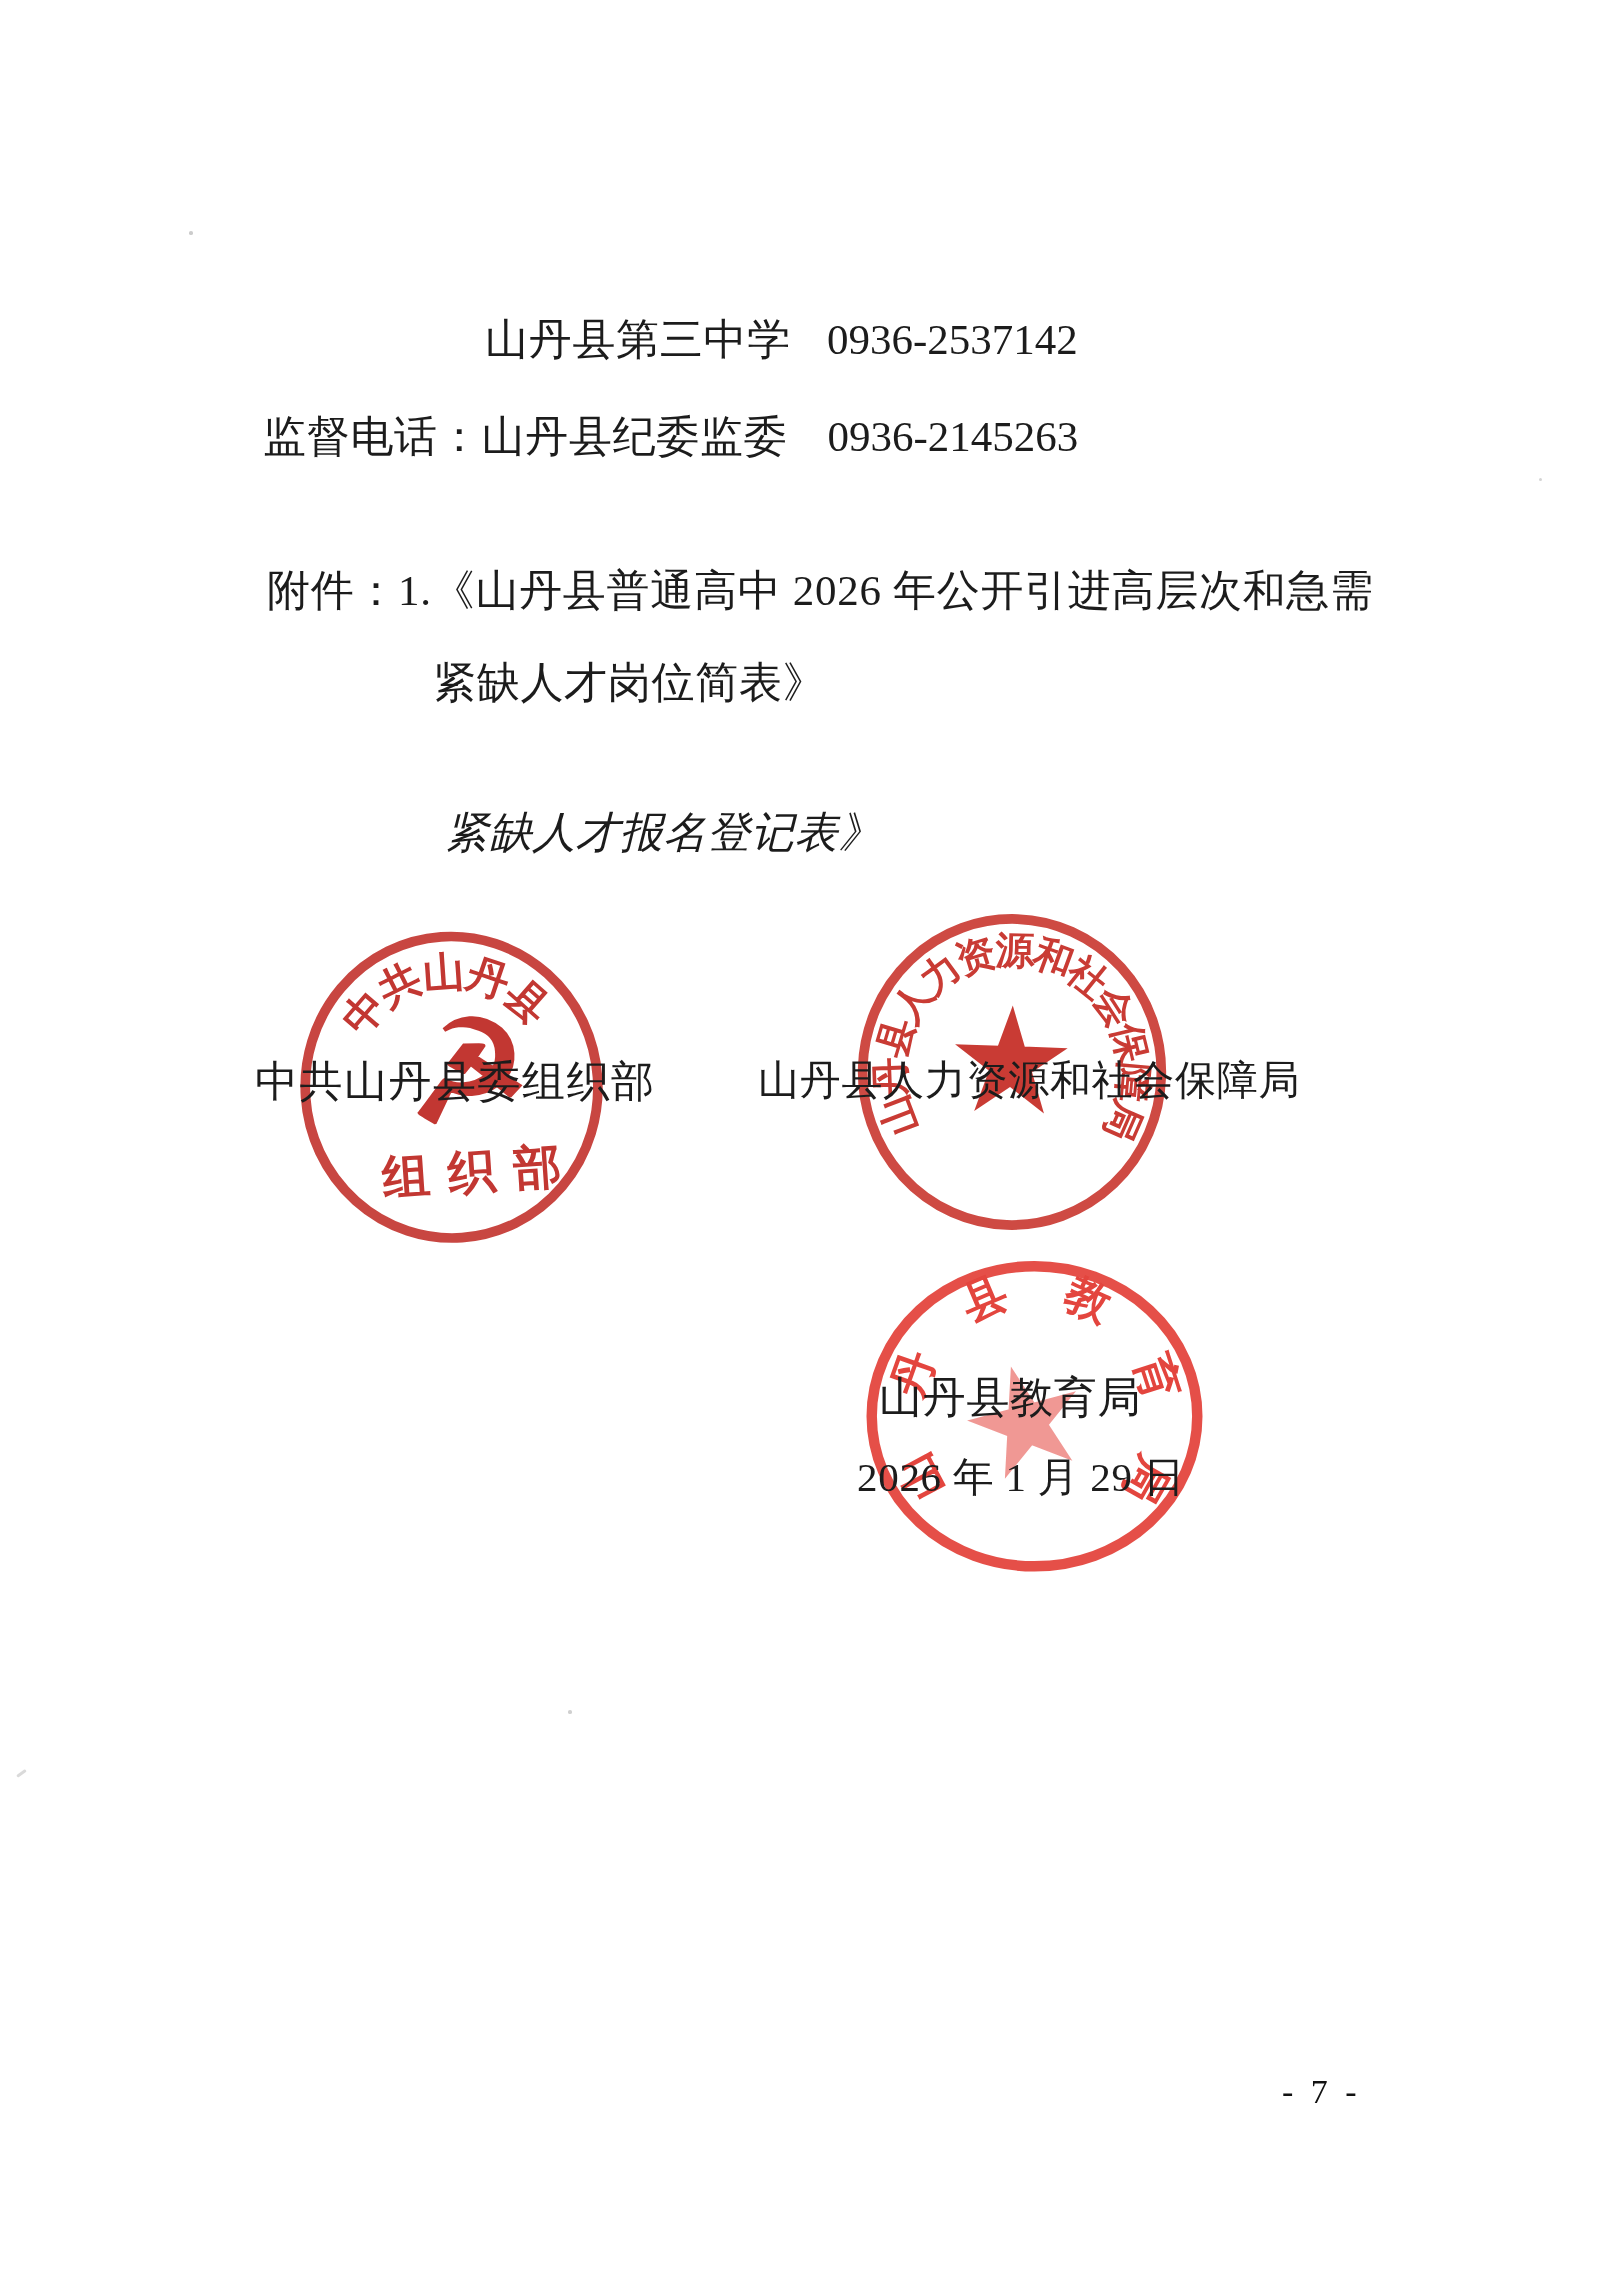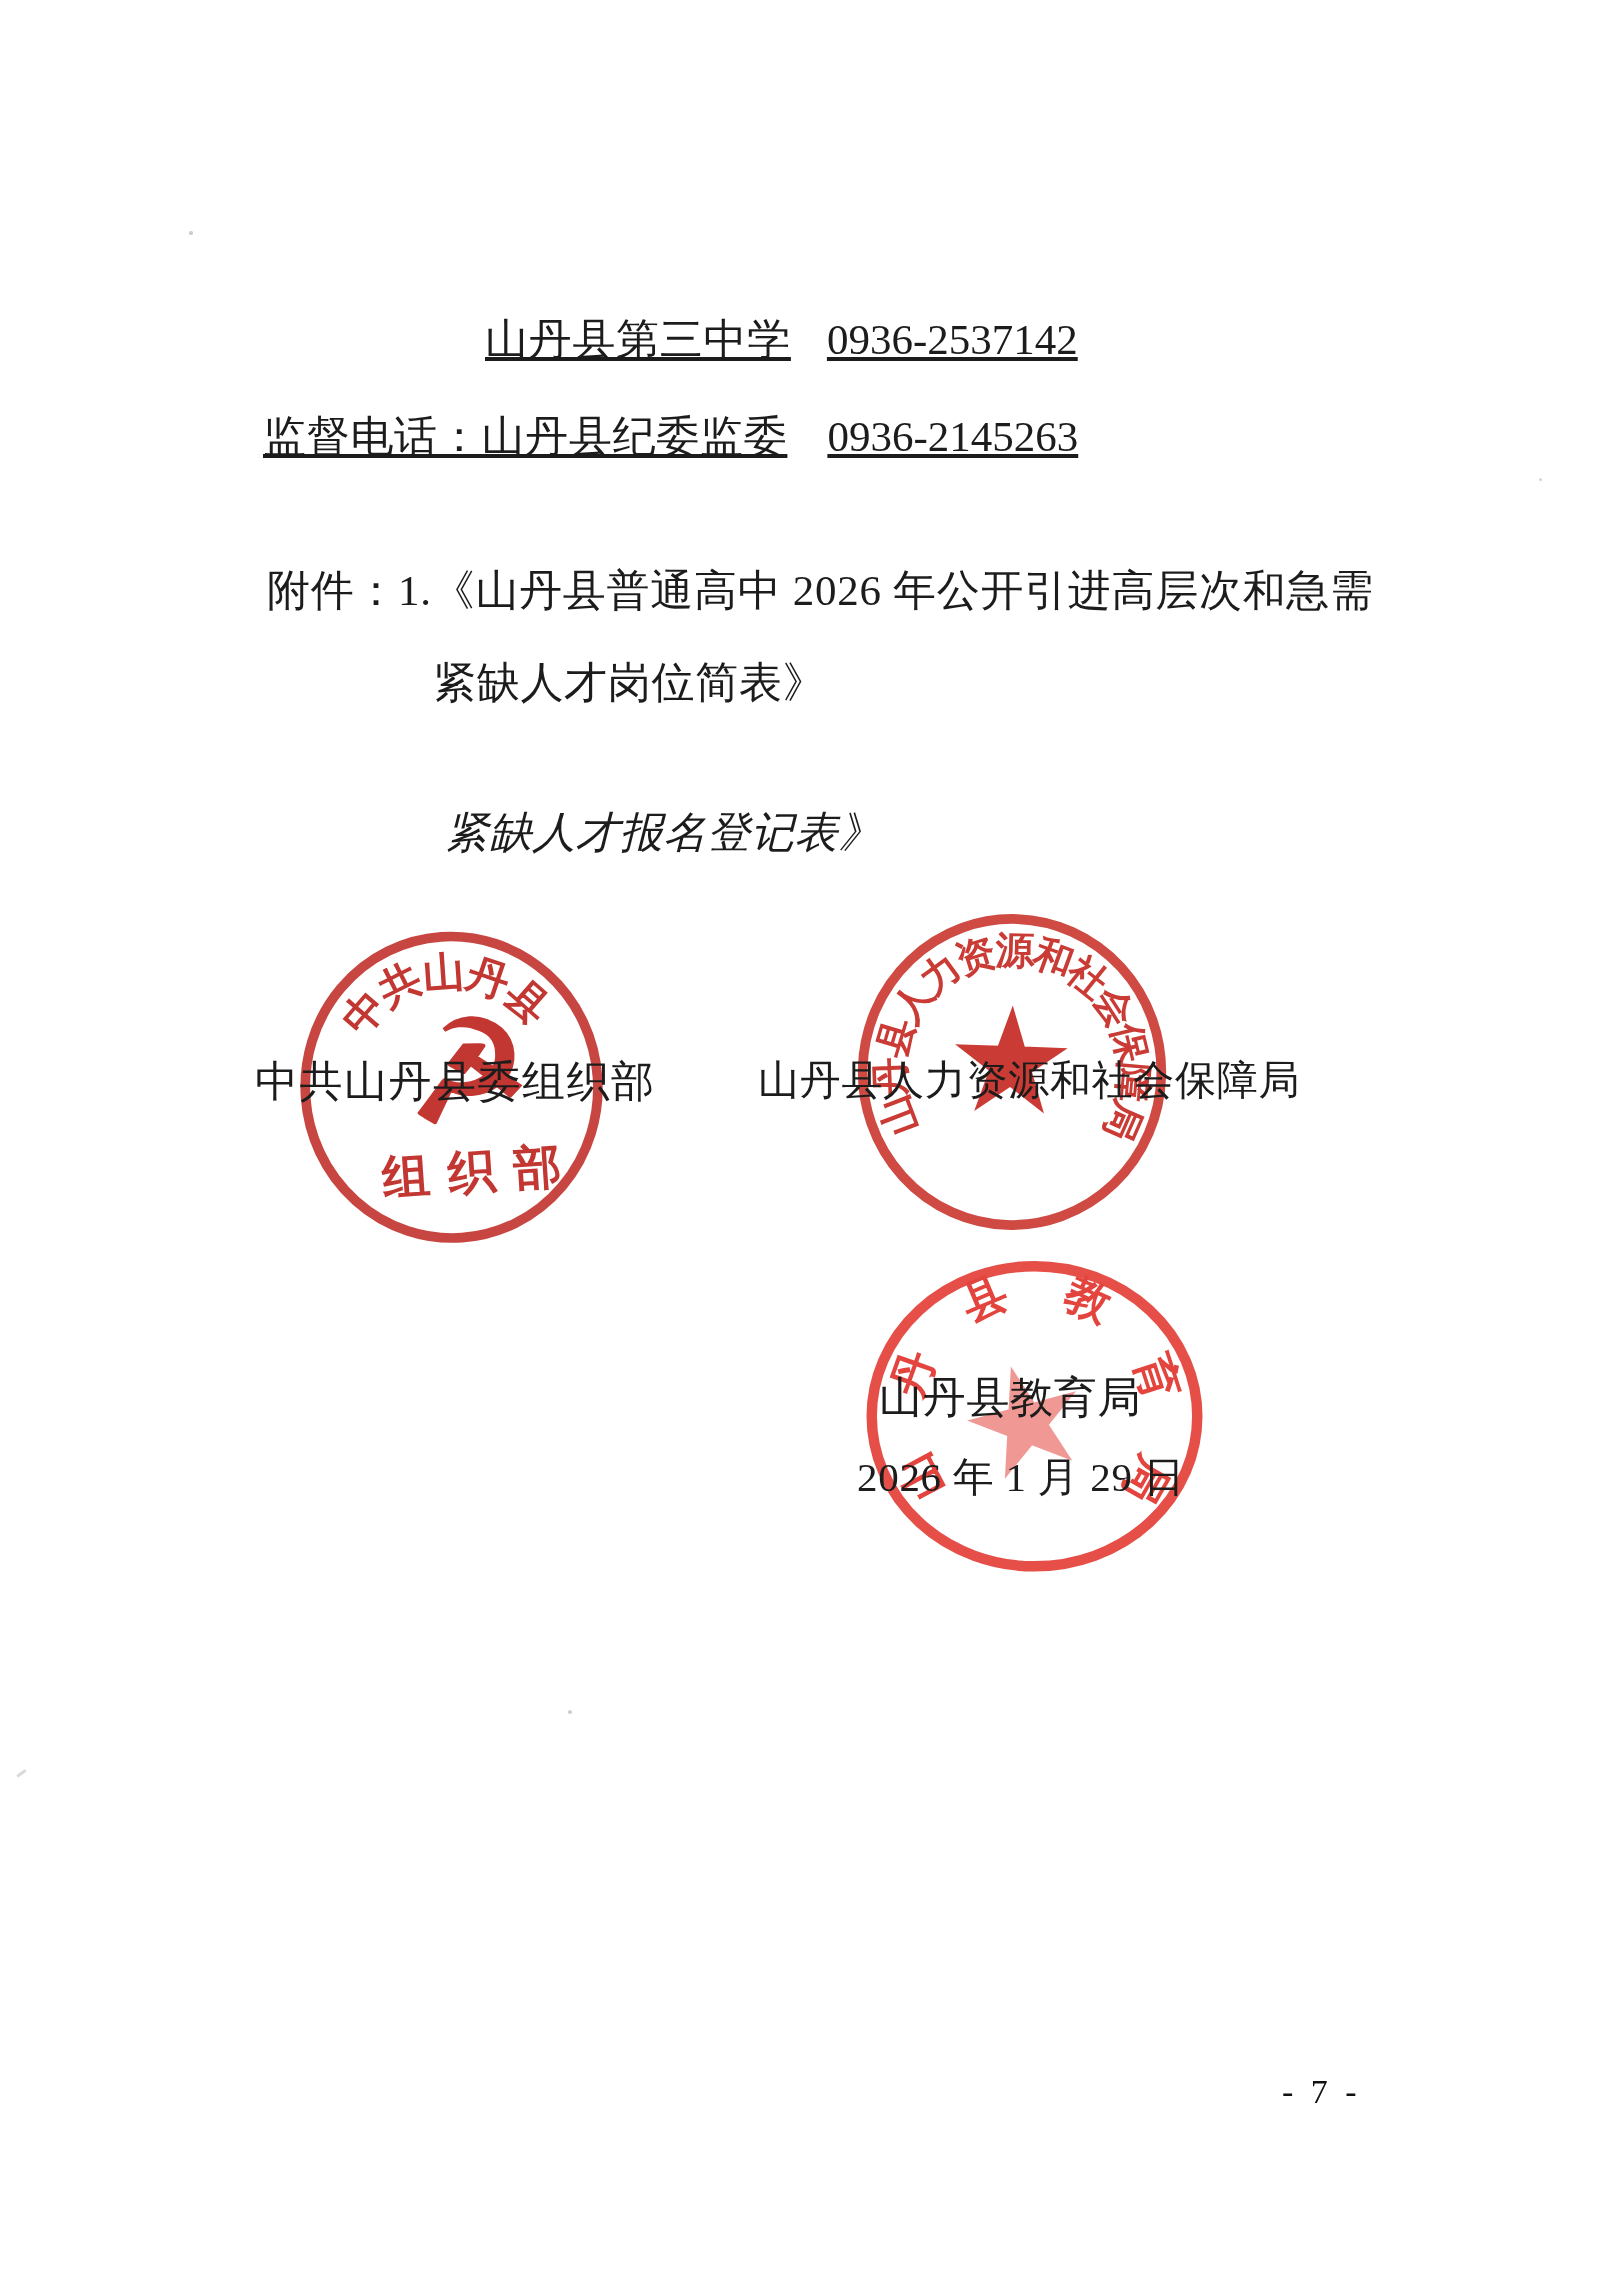--- a/index.html
+++ b/index.html
@@ -17,21 +17,21 @@
   .txt {
     position: absolute;
     color: #1c1c1c;
     font-size: 43px;
     line-height: 1;
     white-space: nowrap;
     z-index: 3;
     letter-spacing: 0.7px;
   }
   .num { font-family: "Liberation Serif", serif; letter-spacing: 0; }
-  .row { display: flex; align-items: flex-end; text-decoration: underline; }
+  .row { display: flex; align-items: flex-end; }
   .gap48 { display: inline-block; width: 36px; }
   .gap54 { display: inline-block; width: 40px; }
 
   .seal {
     position: absolute;
     z-index: 1;
     opacity: 0.94;
   }
   .seal svg { display: block; }
   .seal text {

